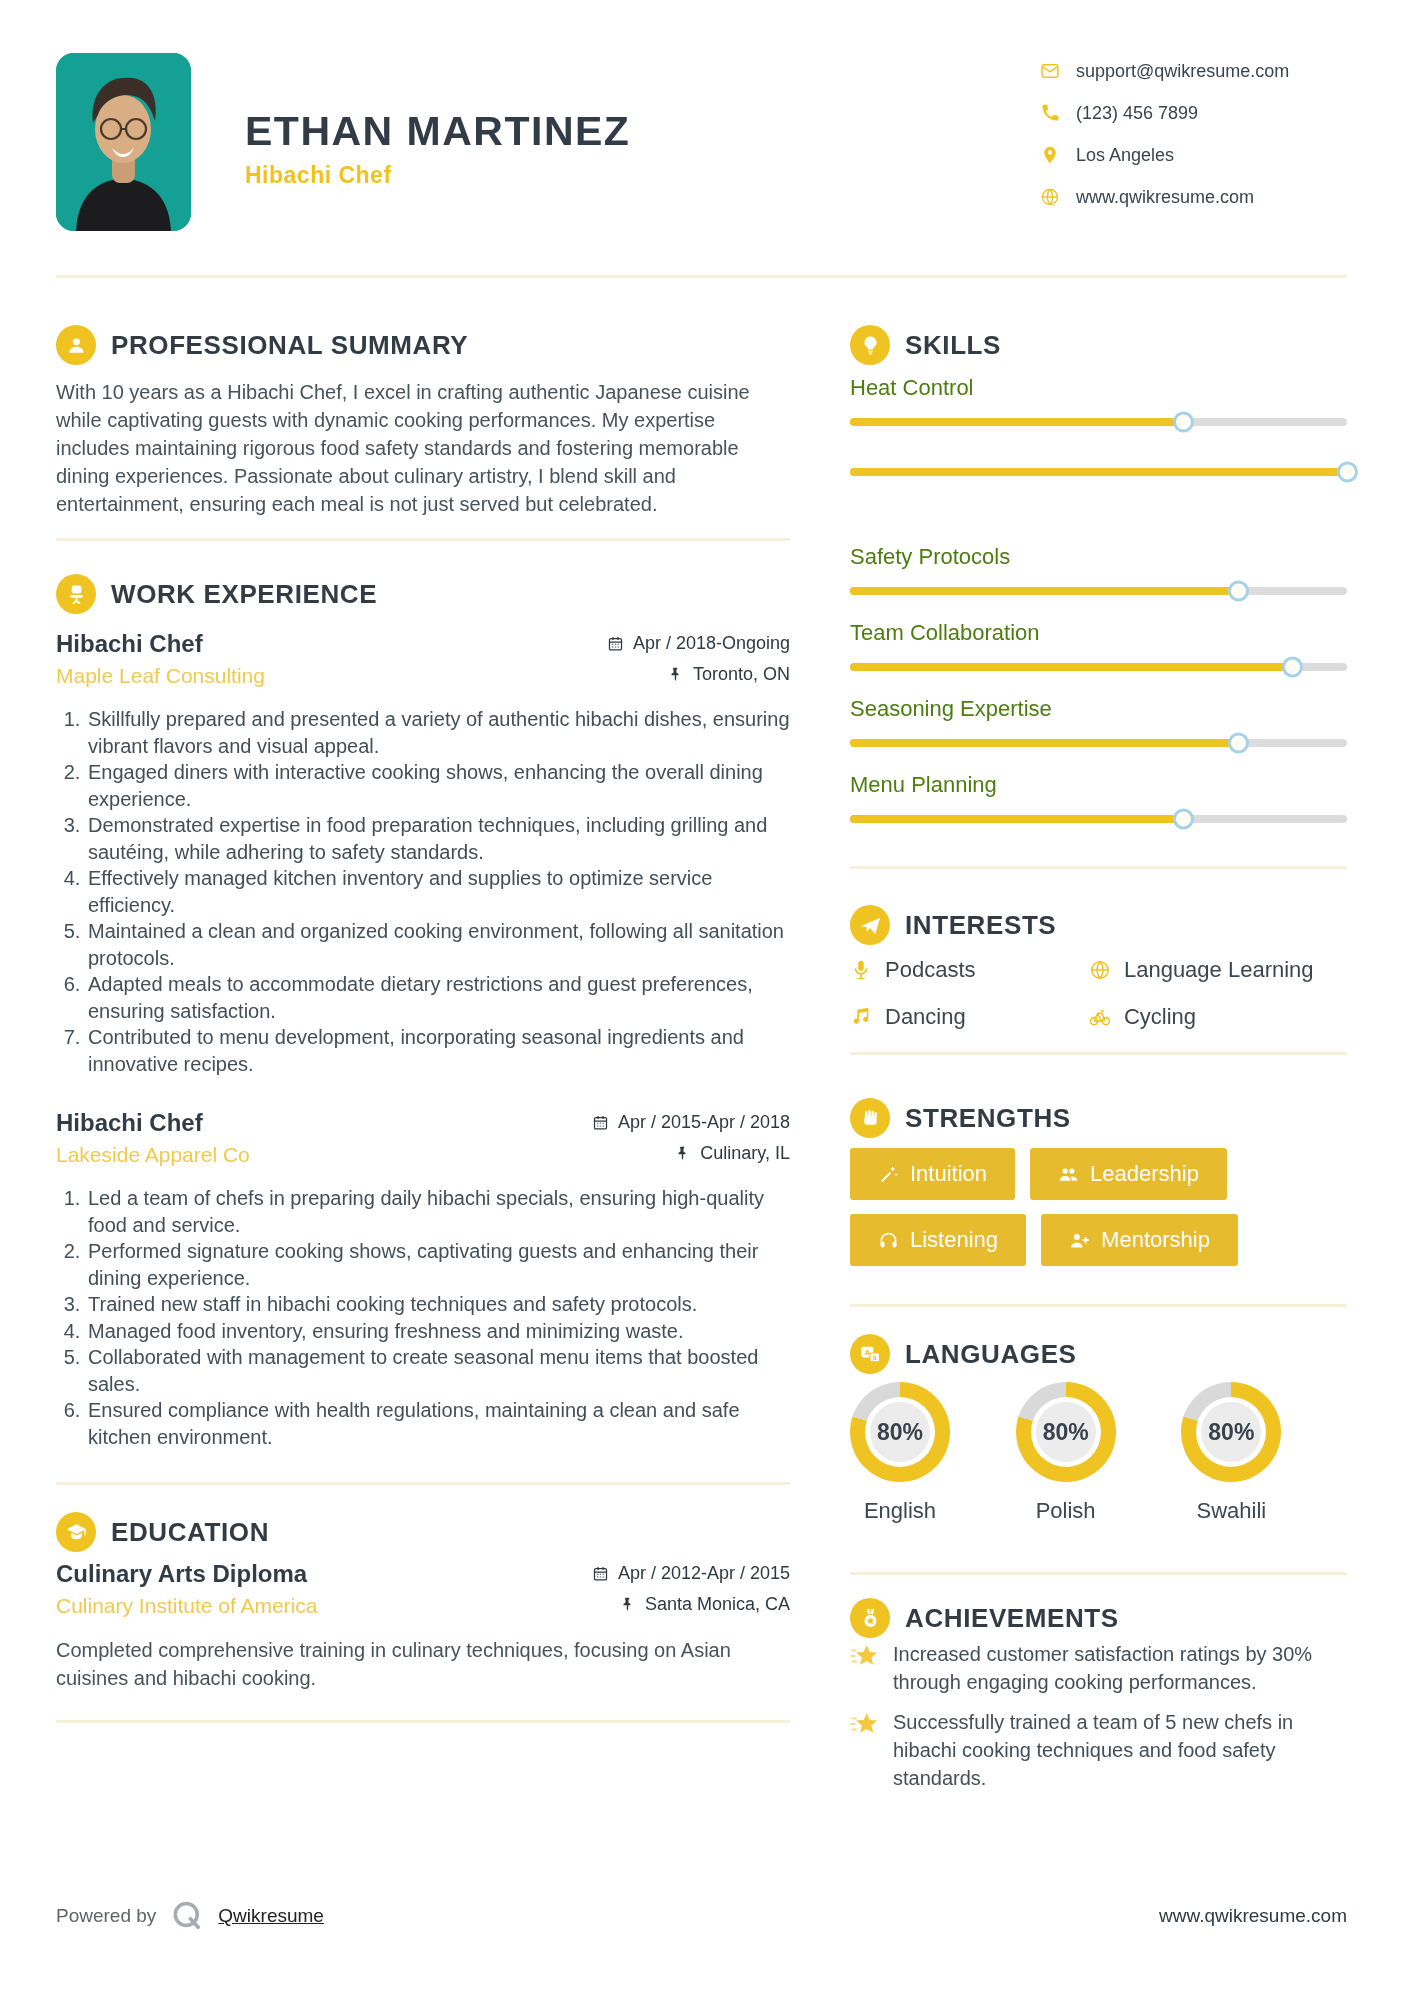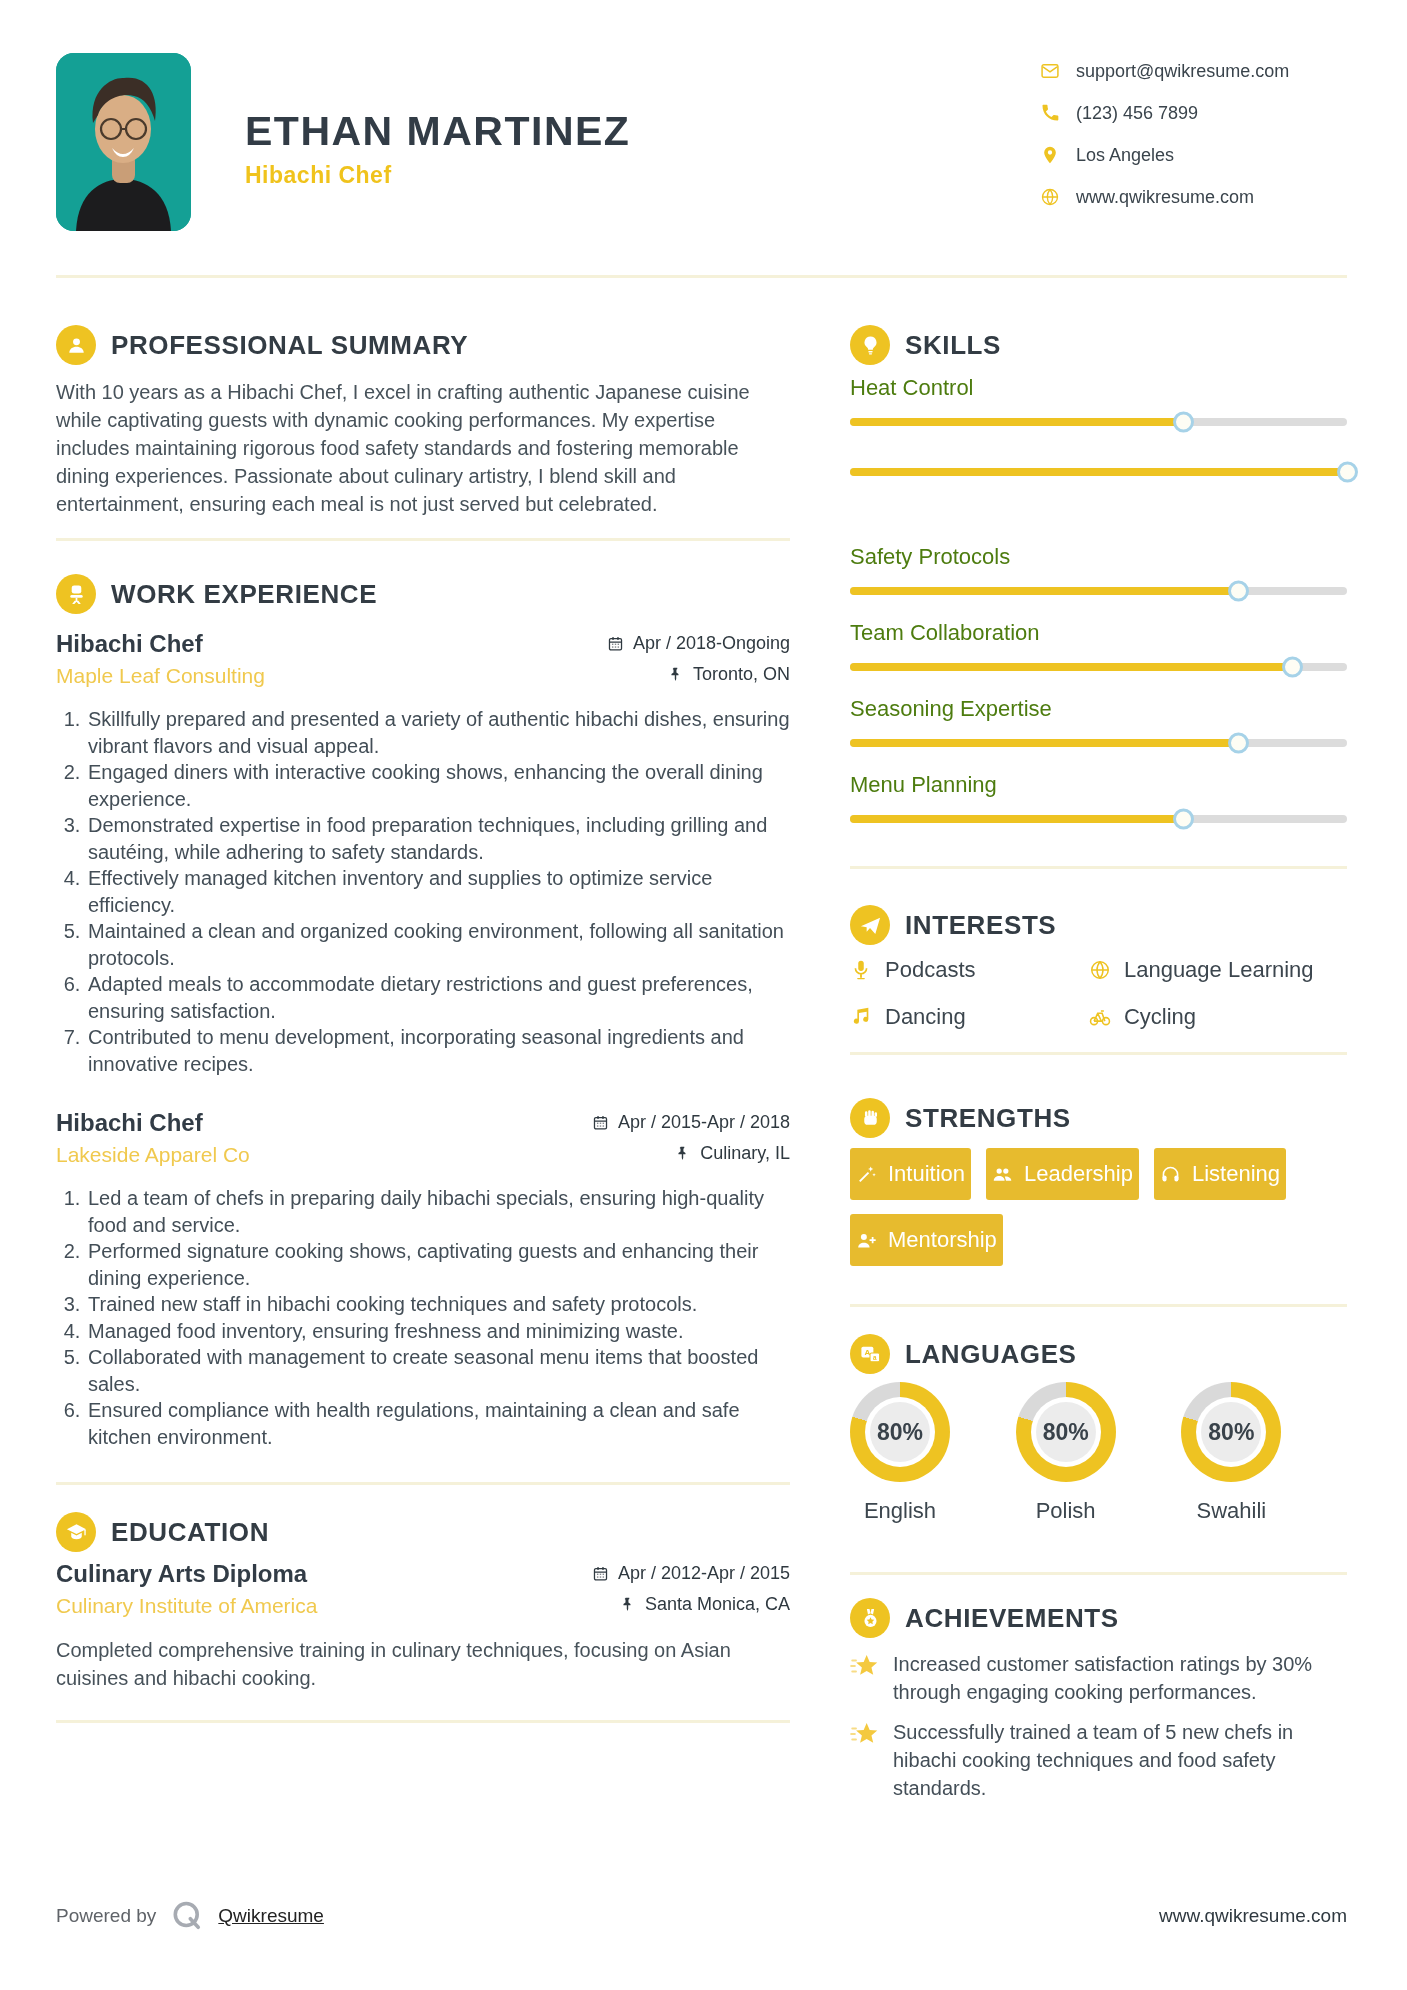--- a/index.html
+++ b/index.html
@@ -77,37 +77,37 @@
     background:#FEFDF4;border:3.5px solid var(--handle);box-sizing:border-box}
   .after-skills{margin-top:18px}
   #sec-interests{margin-top:36px}
   .int-grid{margin-top:12px;display:grid;grid-template-columns:1fr 1.08fr;row-gap:21px}
   .int-item{display:flex;align-items:center;gap:13px;font-size:22px;color:#3C464E}
   .int-item .ic{color:var(--accent)}
   .int-item .ic svg{width:22px;height:22px}
   .after-interests{margin-top:22px}
   #sec-strengths{margin-top:43px}
   .badges{margin-top:10px;display:flex;flex-wrap:wrap;gap:14px 15px}
-  .badge{display:inline-flex;align-items:center;gap:11px;height:52px;padding:0 6px;background:var(--accent-badge);
+  .badge{display:inline-flex;align-items:center;gap:11px;height:52px;padding:0 28px;background:var(--accent-badge);
     border-radius:3px;color:#fff;font-size:22px}
   .badge .ic{color:#fff}
   .badge .ic svg{width:21px;height:21px}
   .after-strengths{margin-top:38px}
   #sec-langs{margin-top:27px}
   .langs{margin-top:8px;display:grid;grid-template-columns:1fr 1fr 1fr;justify-items:start}
   .lang{display:flex;flex-direction:column;align-items:center}
   .donut{width:100px;height:100px;border-radius:50%;position:relative}
   .donut::before{content:'';position:absolute;inset:15px;background:#fff;border-radius:50%}
   .donut::after{content:'';position:absolute;inset:20px;background:var(--donut-inner);border-radius:50%}
   .d-val{position:absolute;inset:0;display:flex;align-items:center;justify-content:center;
     font-size:23px;font-weight:bold;color:#39424A;z-index:1}
   .l-name{margin-top:16px;font-size:22px;color:#3C464E}
   .after-langs{margin-top:48px}
   #sec-achieve{margin-top:23px}
-  .achs{margin-top:12px}
+  .achs{margin-top:2px}
   .ach{display:flex;gap:13px}
   .ach + .ach{margin-top:12px}
   .ach .ic{flex:none;margin-top:2px}
   .ach .ic svg{width:30px;height:28px}
   .ach p{margin:0;font-size:20px;line-height:28px;color:#434E57}
   
   .footer{position:absolute;left:56px;right:60px;top:1898px;display:flex;justify-content:space-between;align-items:center}
   .f-left{display:flex;align-items:center;gap:13px}
   .powered{font-size:19px;color:#5F6368}
   .f-logo svg{width:36px;height:36px}

